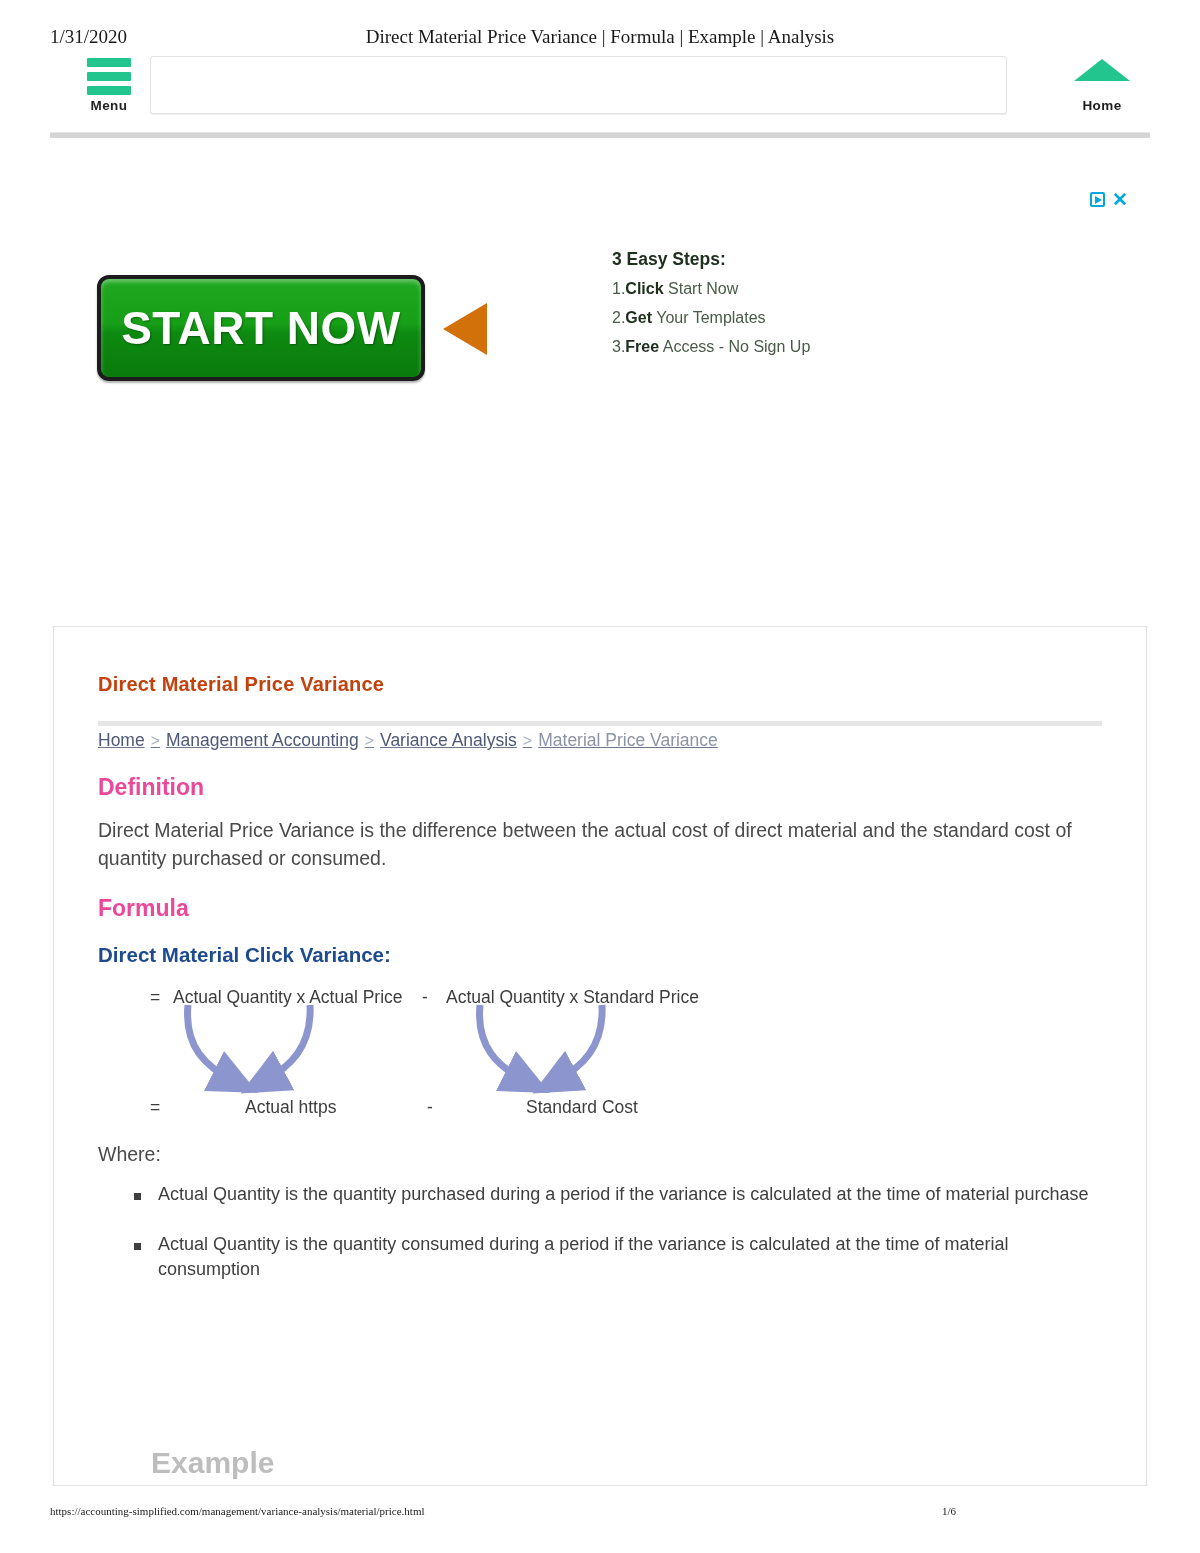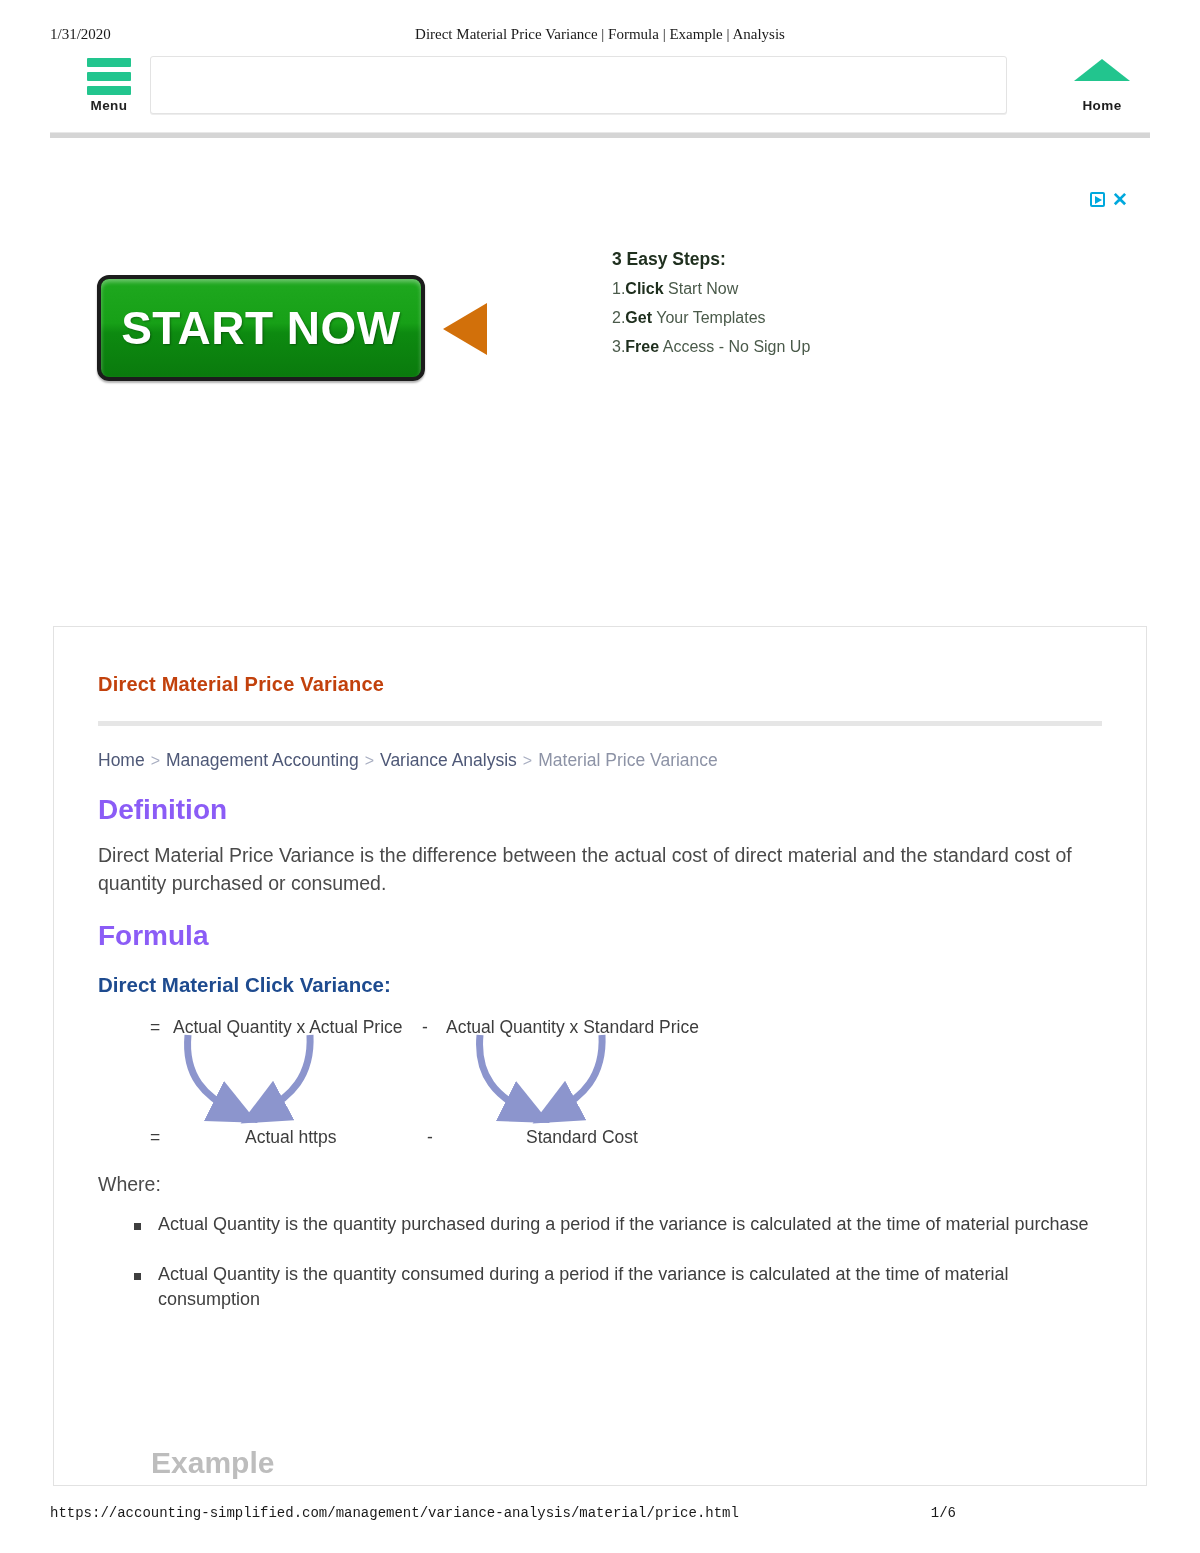--- a/index.html
+++ b/index.html
@@ -16,21 +16,21 @@
   }
 
   
   .print-header {
     position: absolute;
     top: 26px;
     left: 0;
     width: 1020px;
     height: 20px;
     font-family: "Liberation Serif", serif;
-    font-size: 15px;
+    font-size: 19px;
     color: #1a1a1a;
   }
   .print-date {
     position: absolute;
     left: 50px;
     top: 0;
     white-space: nowrap;
   }
   .print-title {
     position: absolute;
@@ -254,42 +254,43 @@
     font-weight: bold;
     color: #c2410c;
     letter-spacing: 0.2px;
   }
   .breadcrumb-rule {
     margin-top: 25px;
     height: 5px;
     background: #e6e6e6;
   }
   .breadcrumb {
-    margin-top: 24px;
+    margin-top: 4px;
     font-size: 17.5px;
     color: #6d7590;
     white-space: nowrap;
+    text-decoration: underline;
   }
   .breadcrumb a {
     color: #4e5877;
     text-decoration: none;
     cursor: pointer;
   }
   .breadcrumb .sep {
     color: #a8aec1;
     margin: 0 6px;
     font-size: 16px;
   }
   .breadcrumb .current { color: #8d93a6; }
 
   h2.section-head {
     margin: 23px 0 0 0;
-    font-size: 28px;
-    font-weight: bold;
-    color: #8b5cf6;
+    font-size: 23px;
+    font-weight: bold;
+    color: #ec4899;
   }
   p.body-text {
     margin: 16px 0 0 0;
     font-size: 19.5px;
     line-height: 1.42;
     color: #4a4a4a;
   }
   h3.formula-label {
     margin: 21px 0 0 0;
     font-size: 20.5px;
@@ -367,22 +368,22 @@
     color: #bdbdbd;
   }
 
   
   .print-footer {
     position: absolute;
     bottom: 28px;
     left: 0;
     width: 1016px;
     height: 20px;
-    font-family: Liberation Mono, monospace;
-    font-size: 14px;
+    font-family: Liberation Serif, serif;
+    font-size: 11px;
     color: #1a1a1a;
   }
   .footer-url { position: absolute; left: 50px; top: 0; white-space: nowrap; }
   .footer-page { position: absolute; right: 60px; top: 0; }
 </style>
 </head>
 <body>
 
 <div class="print-header">
   <span class="print-date">1/31/2020</span>

